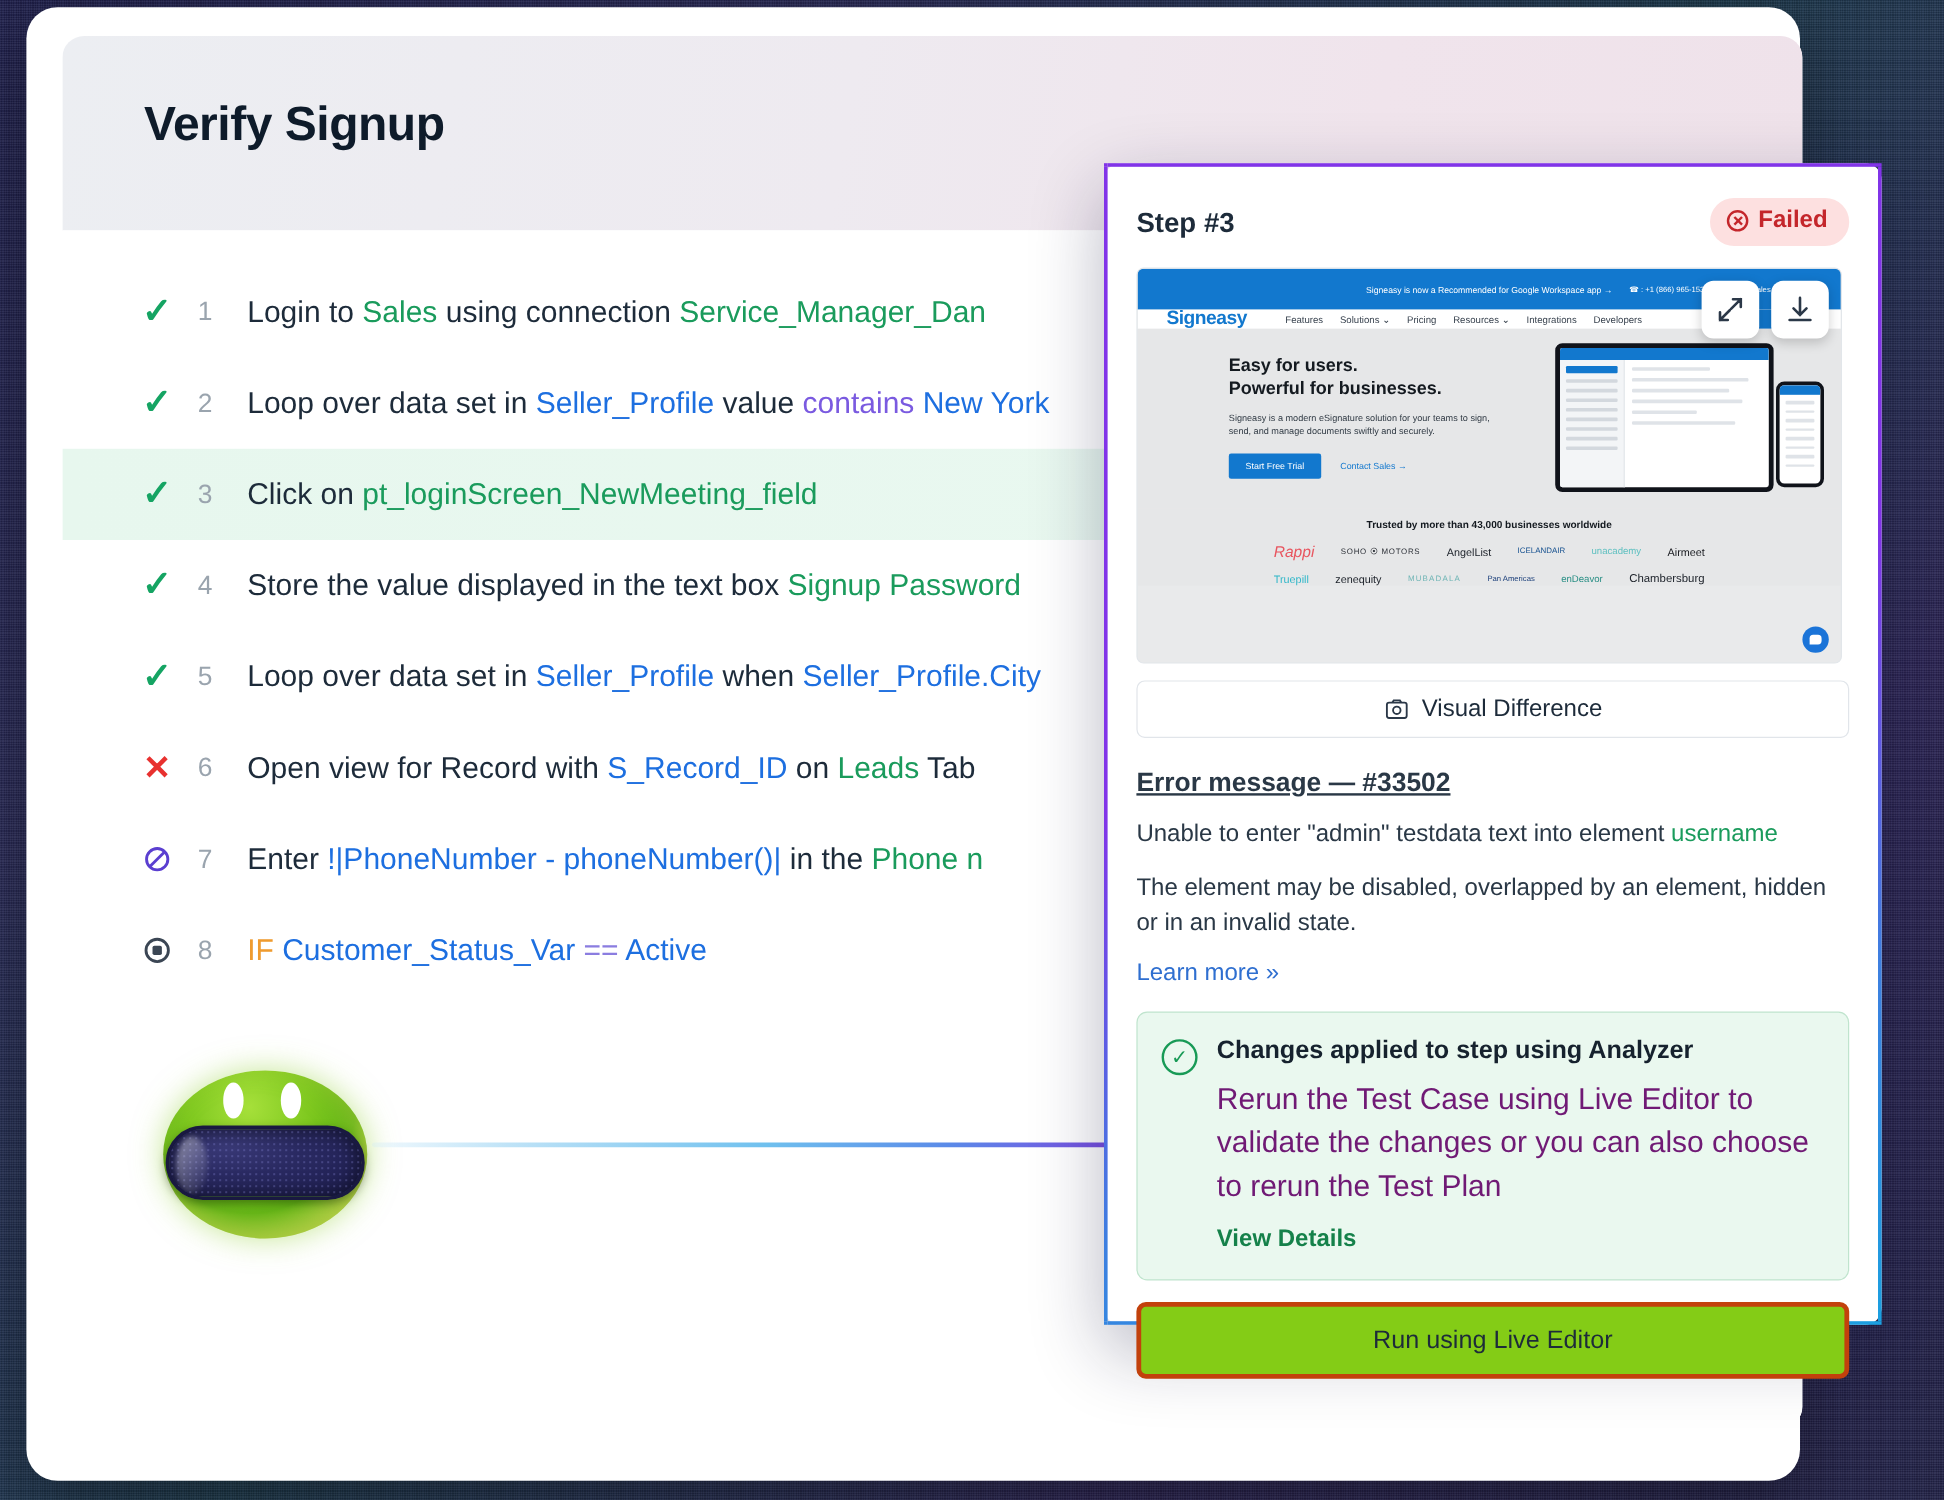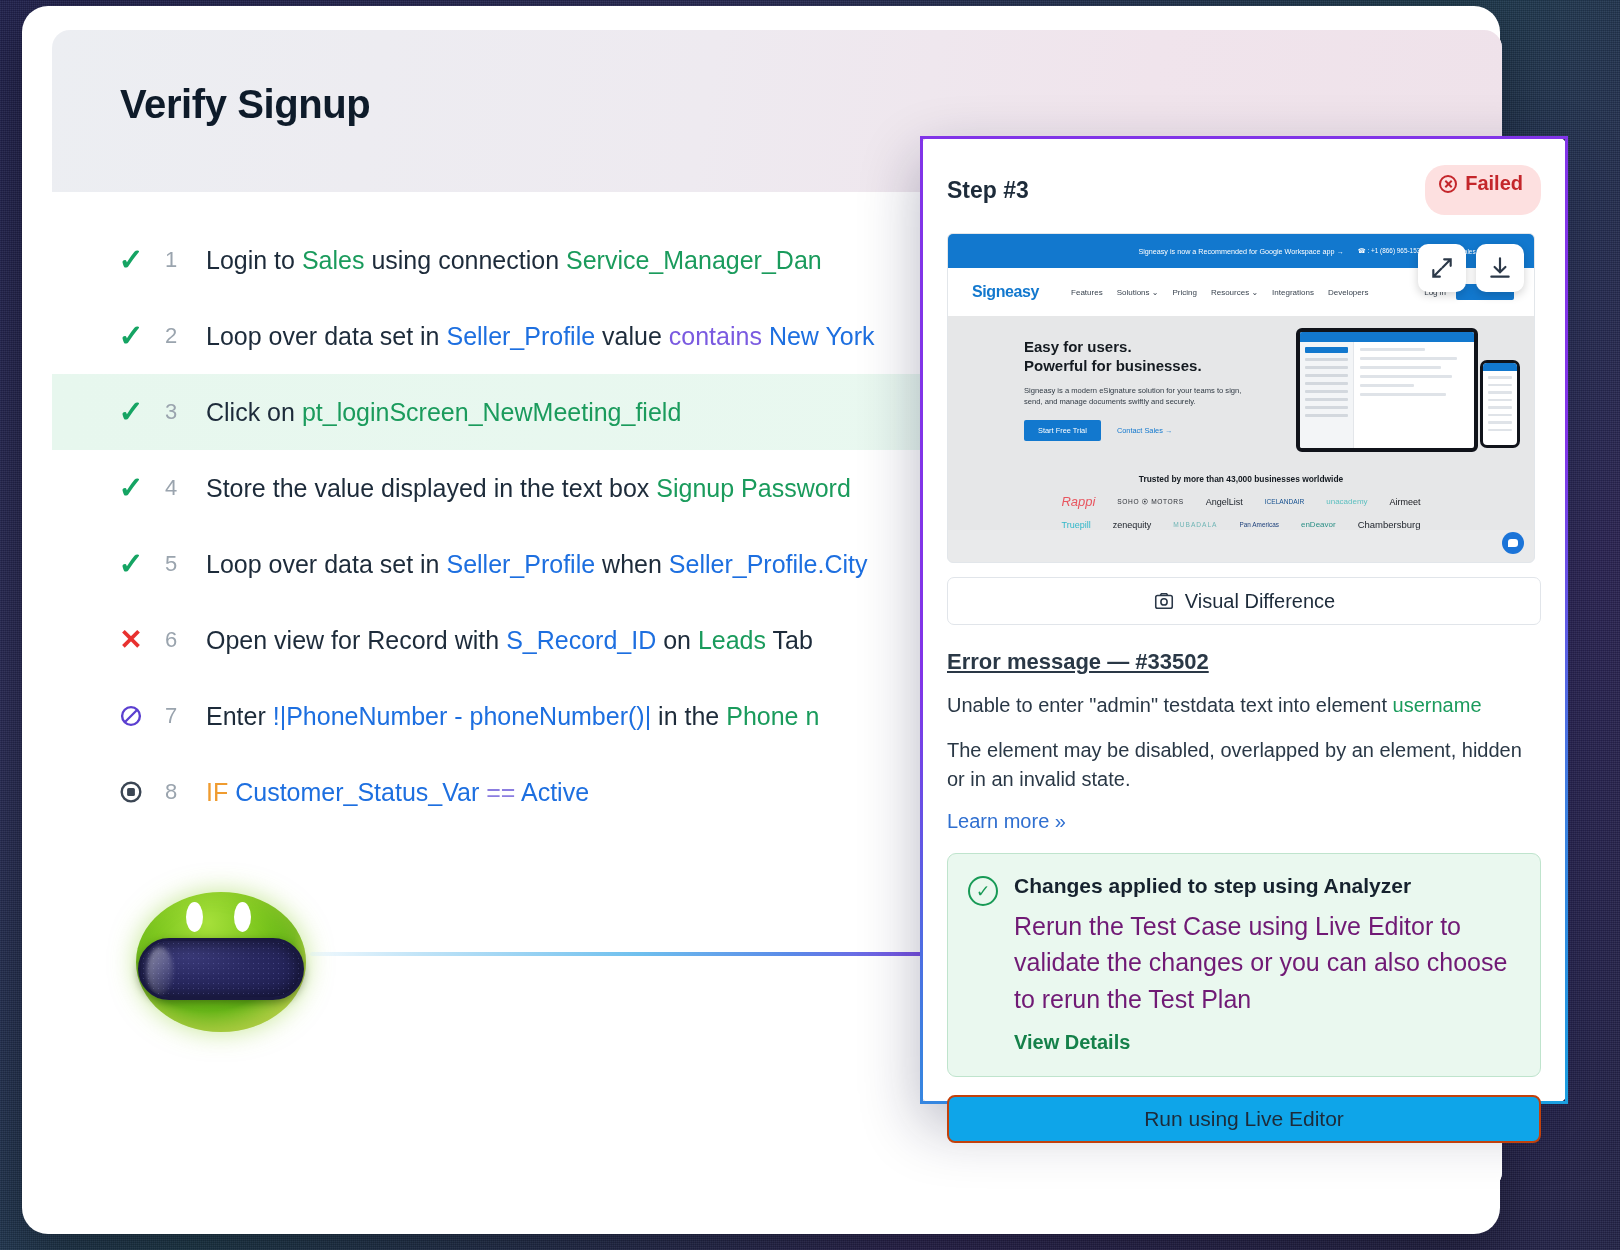--- a/index.html
+++ b/index.html
@@ -191,21 +191,21 @@
   }
   .badge-failed {
     display: inline-flex;
     align-items: center;
     gap: 8px;
     background: #fde0e0;
     color: #c4262b;
     font-size: 20px;
     font-weight: bold;
     border-radius: 20px;
-    padding: 7px 18px 20px 14px;
+    padding: 7px 18px 10px 14px;
   }
   .badge-failed .x-circ {
     display: inline-block;
     width: 18px; height: 18px;
     border: 2px solid #c4262b;
     border-radius: 50%;
     position: relative;
   }
   .badge-failed .x-circ::before,
   .badge-failed .x-circ::after {
@@ -242,21 +242,21 @@
   .th-topbar .right {
     position: absolute;
     right: 24px;
     display: flex;
     gap: 12px;
     color: #ffffff;
     font-size: 6.4px;
     align-items: center;
   }
   .th-nav {
-    height: 48px;
+    height: 16px;
     background: #ffffff;
     display: flex;
     align-items: center;
     padding: 0 24px;
     gap: 16px;
     position: relative;
   }
   .th-logo {
     color: #1278ce;
     font-size: 16px;
@@ -480,24 +480,24 @@
     display: inline-block;
     margin-top: 14px;
     font-size: 20px;
     color: #15814a;
     font-weight: bold;
     cursor: pointer;
   }
   .run-btn {
     margin-top: 18px;
     width: 100%;
-    height: 48px;
-    border: 2px solid #c2410c;
+    height: 64px;
+    border: 4px solid #c2410c;
     border-radius: 8px;
-    background: #0ea5e9;
+    background: #84cc16;
     display: flex;
     align-items: center;
     justify-content: center;
     font-size: 21px;
     color: #1d2b3a;
     cursor: pointer;
   }
 </style>
 </head>
 <body>

